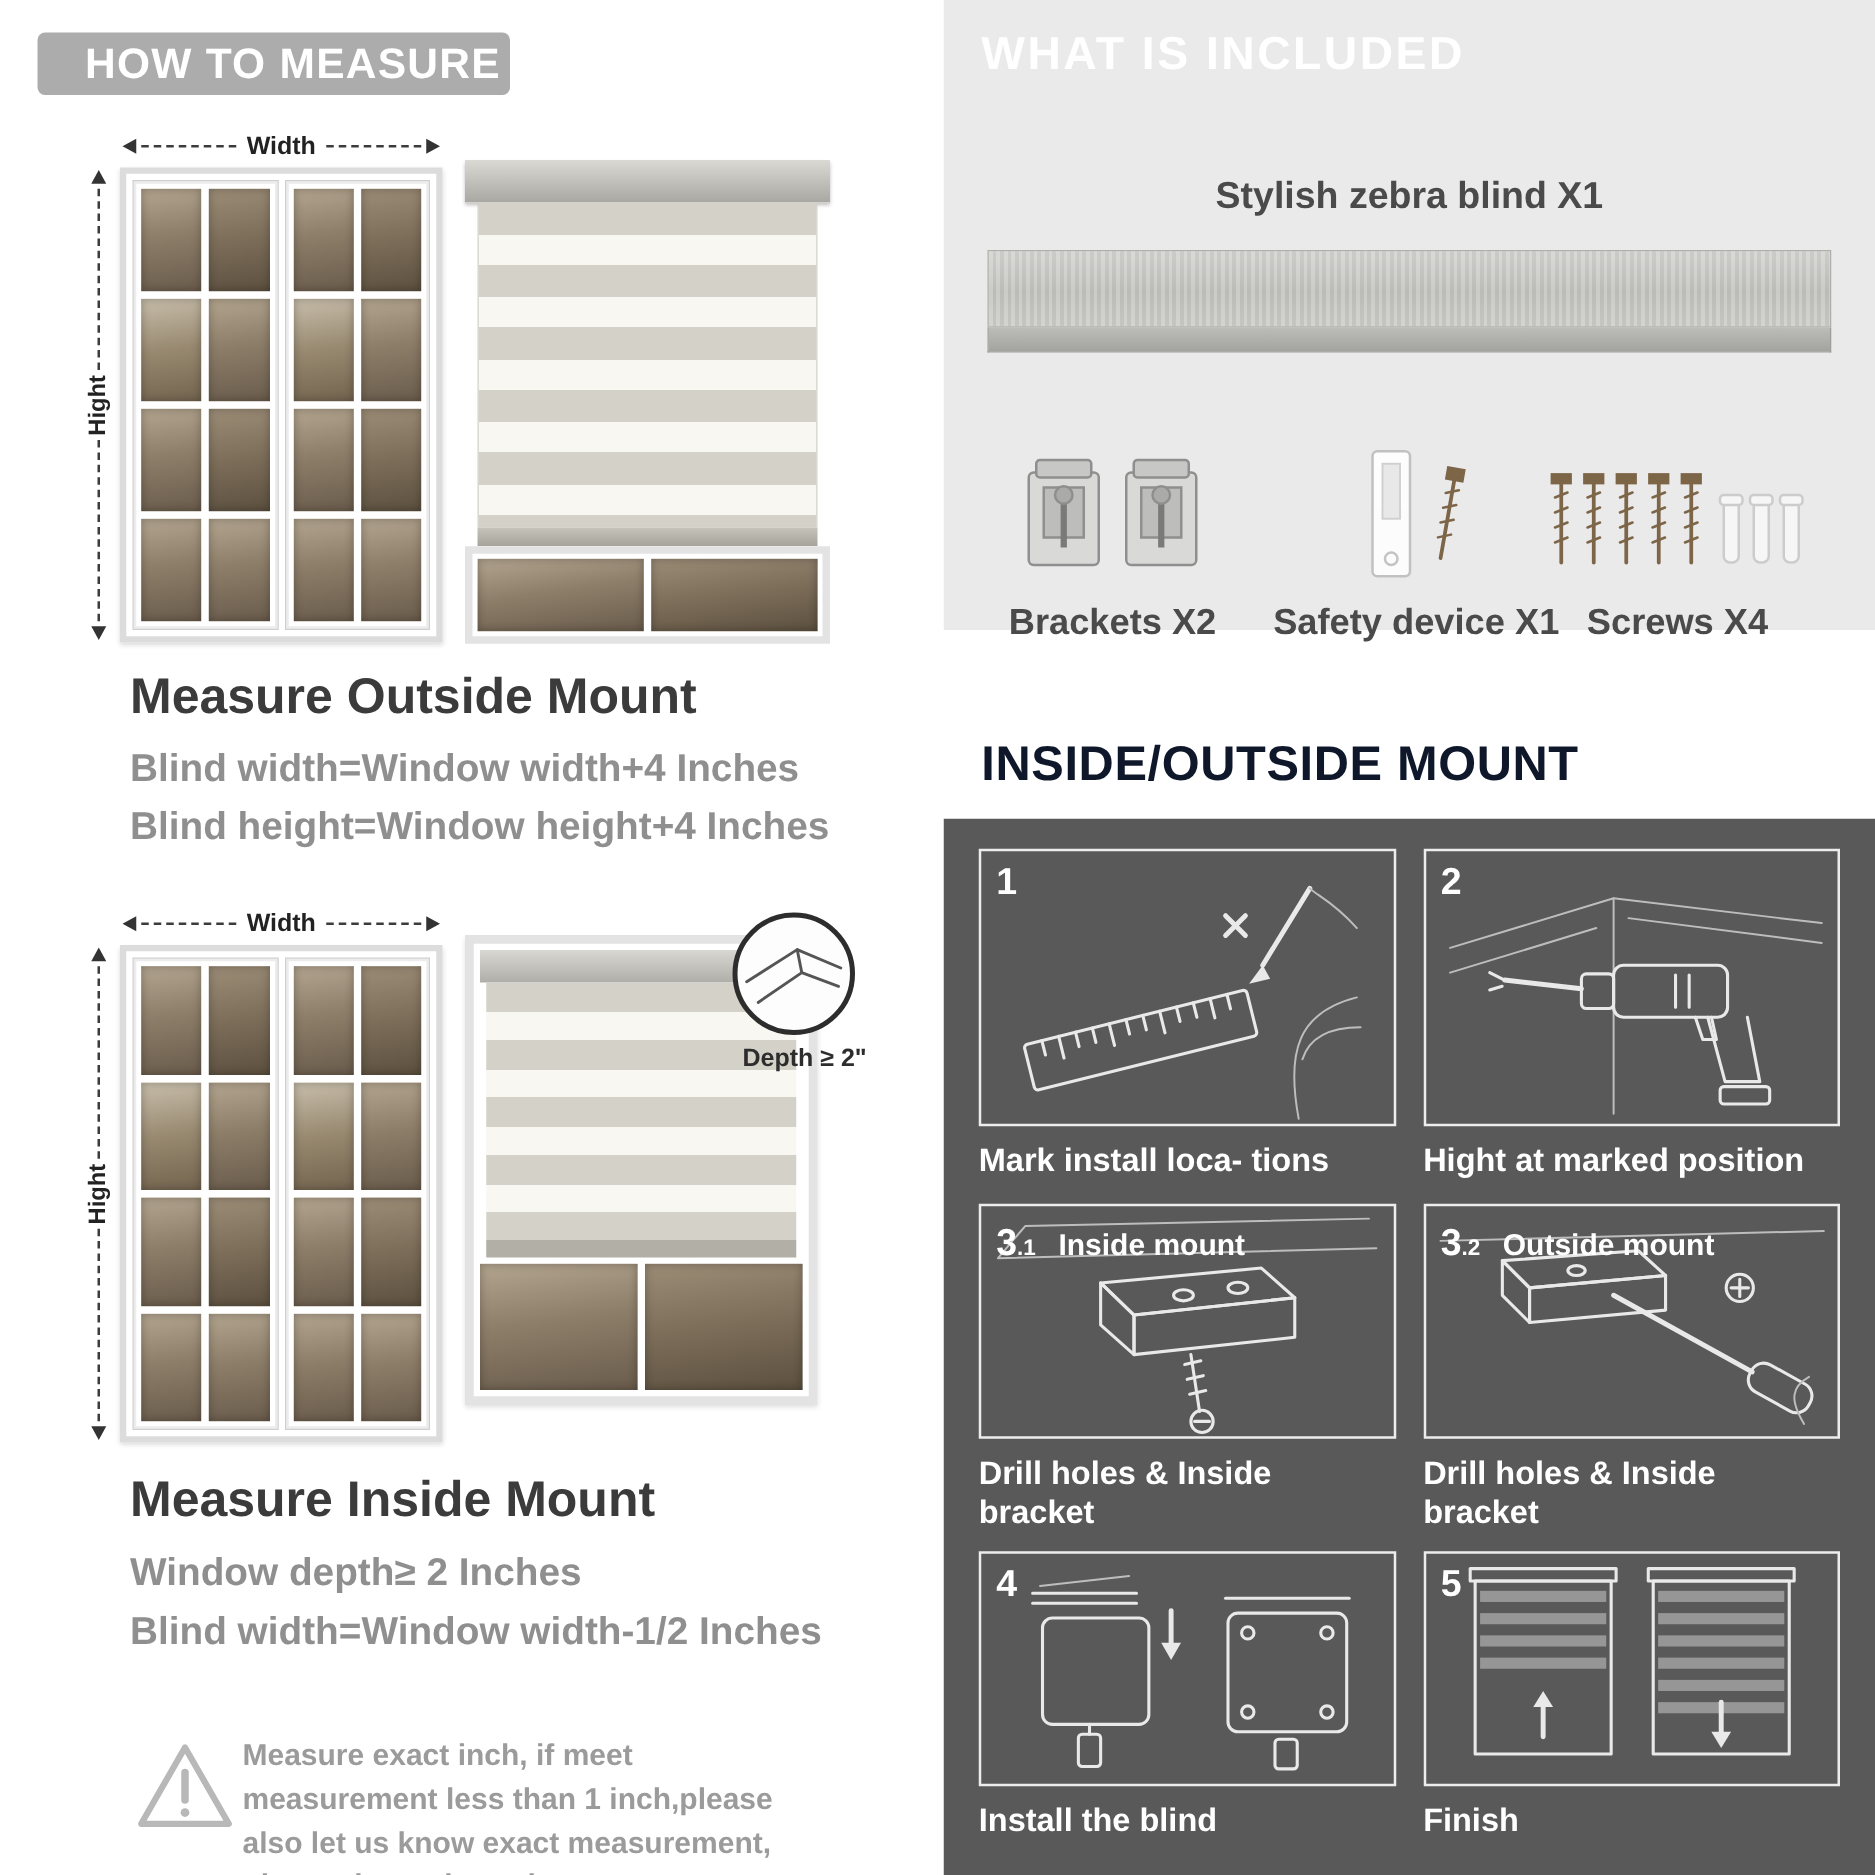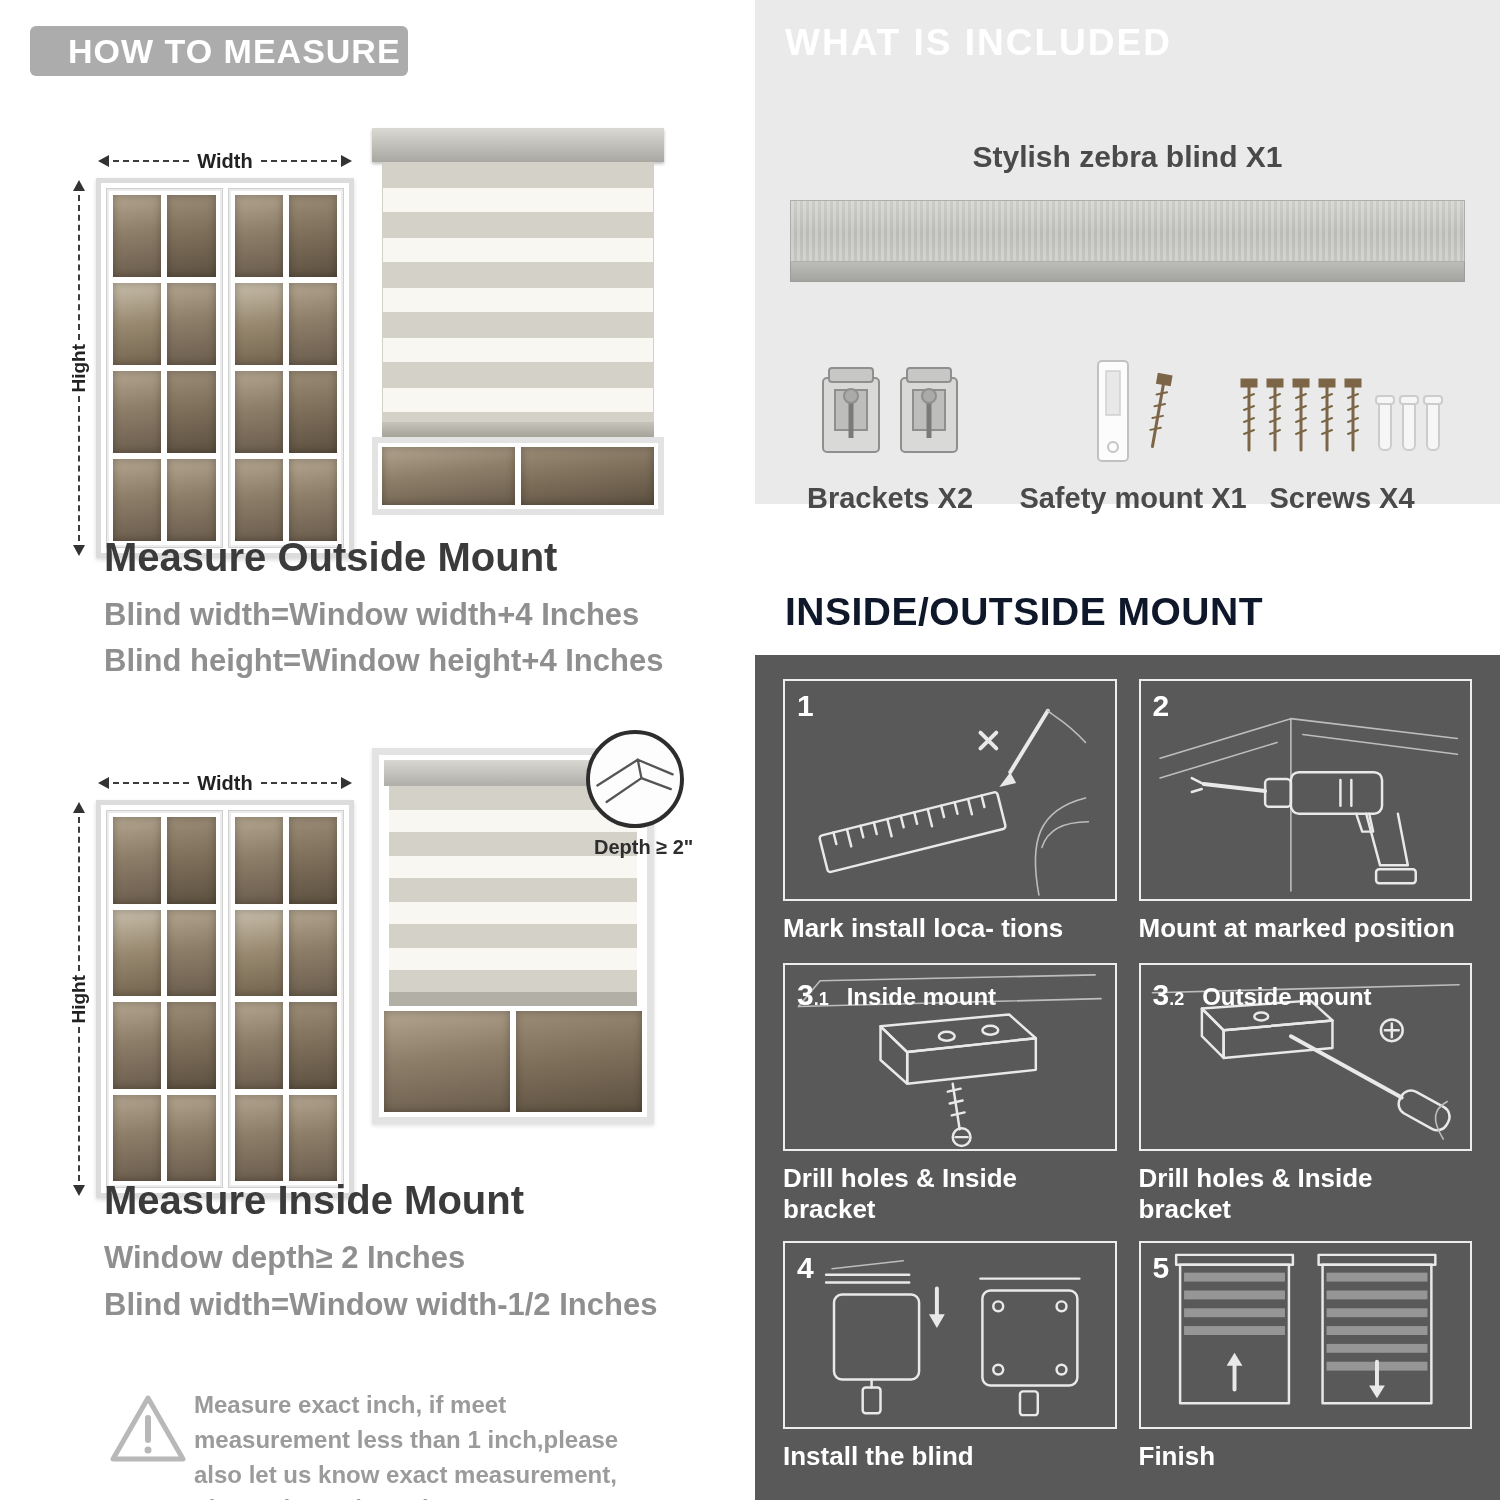--- a/index.html
+++ b/index.html
@@ -4,21 +4,21 @@
 <style>
   * { margin:0; padding:0; box-sizing:border-box; }
   body { font-family:"Liberation Sans", sans-serif; background:#fff; }
   .page { position:relative; width:1500px; height:1500px; background:#ffffff; overflow:hidden; }
 
   
   .badge-how { position:absolute; left:30px; top:26px; width:378px; height:50px;
     background:#acacac; border-radius:6px; color:#fff; font-size:34px; font-weight:bold;
     line-height:50px; padding-left:38px; letter-spacing:1px; }
 
-  .winset { position:absolute; display:grid; grid-template-columns:34px 1fr; grid-template-rows:34px 1fr;margin-top:44px; }
+  .winset { position:absolute; display:grid; grid-template-columns:34px 1fr; grid-template-rows:34px 1fr; }
   .winset.one { left:62px; top:100px; width:292px; height:414px; }
   .winset.two { left:62px; top:722px; width:292px; height:432px; }
 
   .w-arrow { grid-column:2; grid-row:1; display:flex; align-items:center; gap:4px; padding:0 2px; }
   .w-arrow .dash { flex:1; border-top:2px dashed #3c3c3c; }
   .w-arrow .lbl { font-size:20px; font-weight:bold; color:#222; padding:0 4px; white-space:nowrap; }
   .tri-l { width:0;height:0;border-top:6px solid transparent;border-bottom:6px solid transparent;border-right:11px solid #333; }
   .tri-r { width:0;height:0;border-top:6px solid transparent;border-bottom:6px solid transparent;border-left:11px solid #333; }
 
   .h-arrow { grid-column:1; grid-row:2; display:flex; flex-direction:column; align-items:center; gap:4px; padding:2px 0; }
@@ -280,21 +280,21 @@
           <rect x="40" y="6" width="30" height="100" rx="4" fill="#ffffff" opacity="0.9" stroke="#bdbdbd" stroke-width="2"></rect>
           <rect x="48" y="16" width="14" height="44" fill="#e8e8e8" stroke="#cfcfcf" stroke-width="1.5"></rect>
           <circle cx="55" cy="92" r="5" fill="none" stroke="#c4c4c4" stroke-width="2"></circle>
           <g transform="rotate(10 100 60)" stroke="#7d6547" stroke-width="3" stroke-linecap="round">
             <line x1="100" y1="28" x2="100" y2="92"></line>
             <path d="M95,40 l10,-4 M95,52 l10,-4 M95,64 l10,-4 M95,76 l10,-4" stroke-width="2"></path>
             <rect x="94" y="20" width="12" height="8" fill="#7d6547"></rect>
           </g>
         </svg>
       </div>
-      <div class="ilbl">Safety mount X1</div>
+      <div class="ilbl">Safety device X1</div>
     </div>
 
     <div class="inc-item inc-screws">
       <div class="art">
         <svg width="210" height="100" viewBox="0 0 210 100">
           <g stroke="#7d6547" stroke-width="3" stroke-linecap="round">
             <g transform="translate(10,10)">
                 <rect x="-5" y="0" width="14" height="6" fill="#7d6547"></rect>
                 <line x1="2" y1="6" x2="2" y2="70"></line>
                 <path d="M-3,18 l10,-4 M-3,30 l10,-4 M-3,42 l10,-4 M-3,54 l10,-4" stroke-width="2"></path>
@@ -376,21 +376,21 @@
             <rect x="150" y="92" width="92" height="42" rx="8"></rect>
             <rect x="124" y="99" width="26" height="28" rx="4"></rect>
             <path class="thick" d="M62,104 L124,111"></path>
             <path d="M50,98 l10,5 M50,112 l10,-3"></path>
             <path d="M226,134 l14,52 h28 l-10,-52"></path>
             <rect x="236" y="190" width="40" height="14" rx="3"></rect>
             <path d="M216,134 l6,18 h11 l-4,-18"></path>
             <path d="M200,100 v26 M211,100 v26"></path>
           </svg>
         </div>
-        <div class="caption">Mount at  marked position</div>
+        <div class="caption">Hight at  marked position</div>
       </div>
 
       <div class="step">
         <div class="box short">
           <div class="step-num">
               <span class="n">3</span>
               <span class="sub">.1</span>
               <span class="stitle">Inside mount</span>
             </div>
           <svg class="art lineart" viewBox="0 0 330 186">

